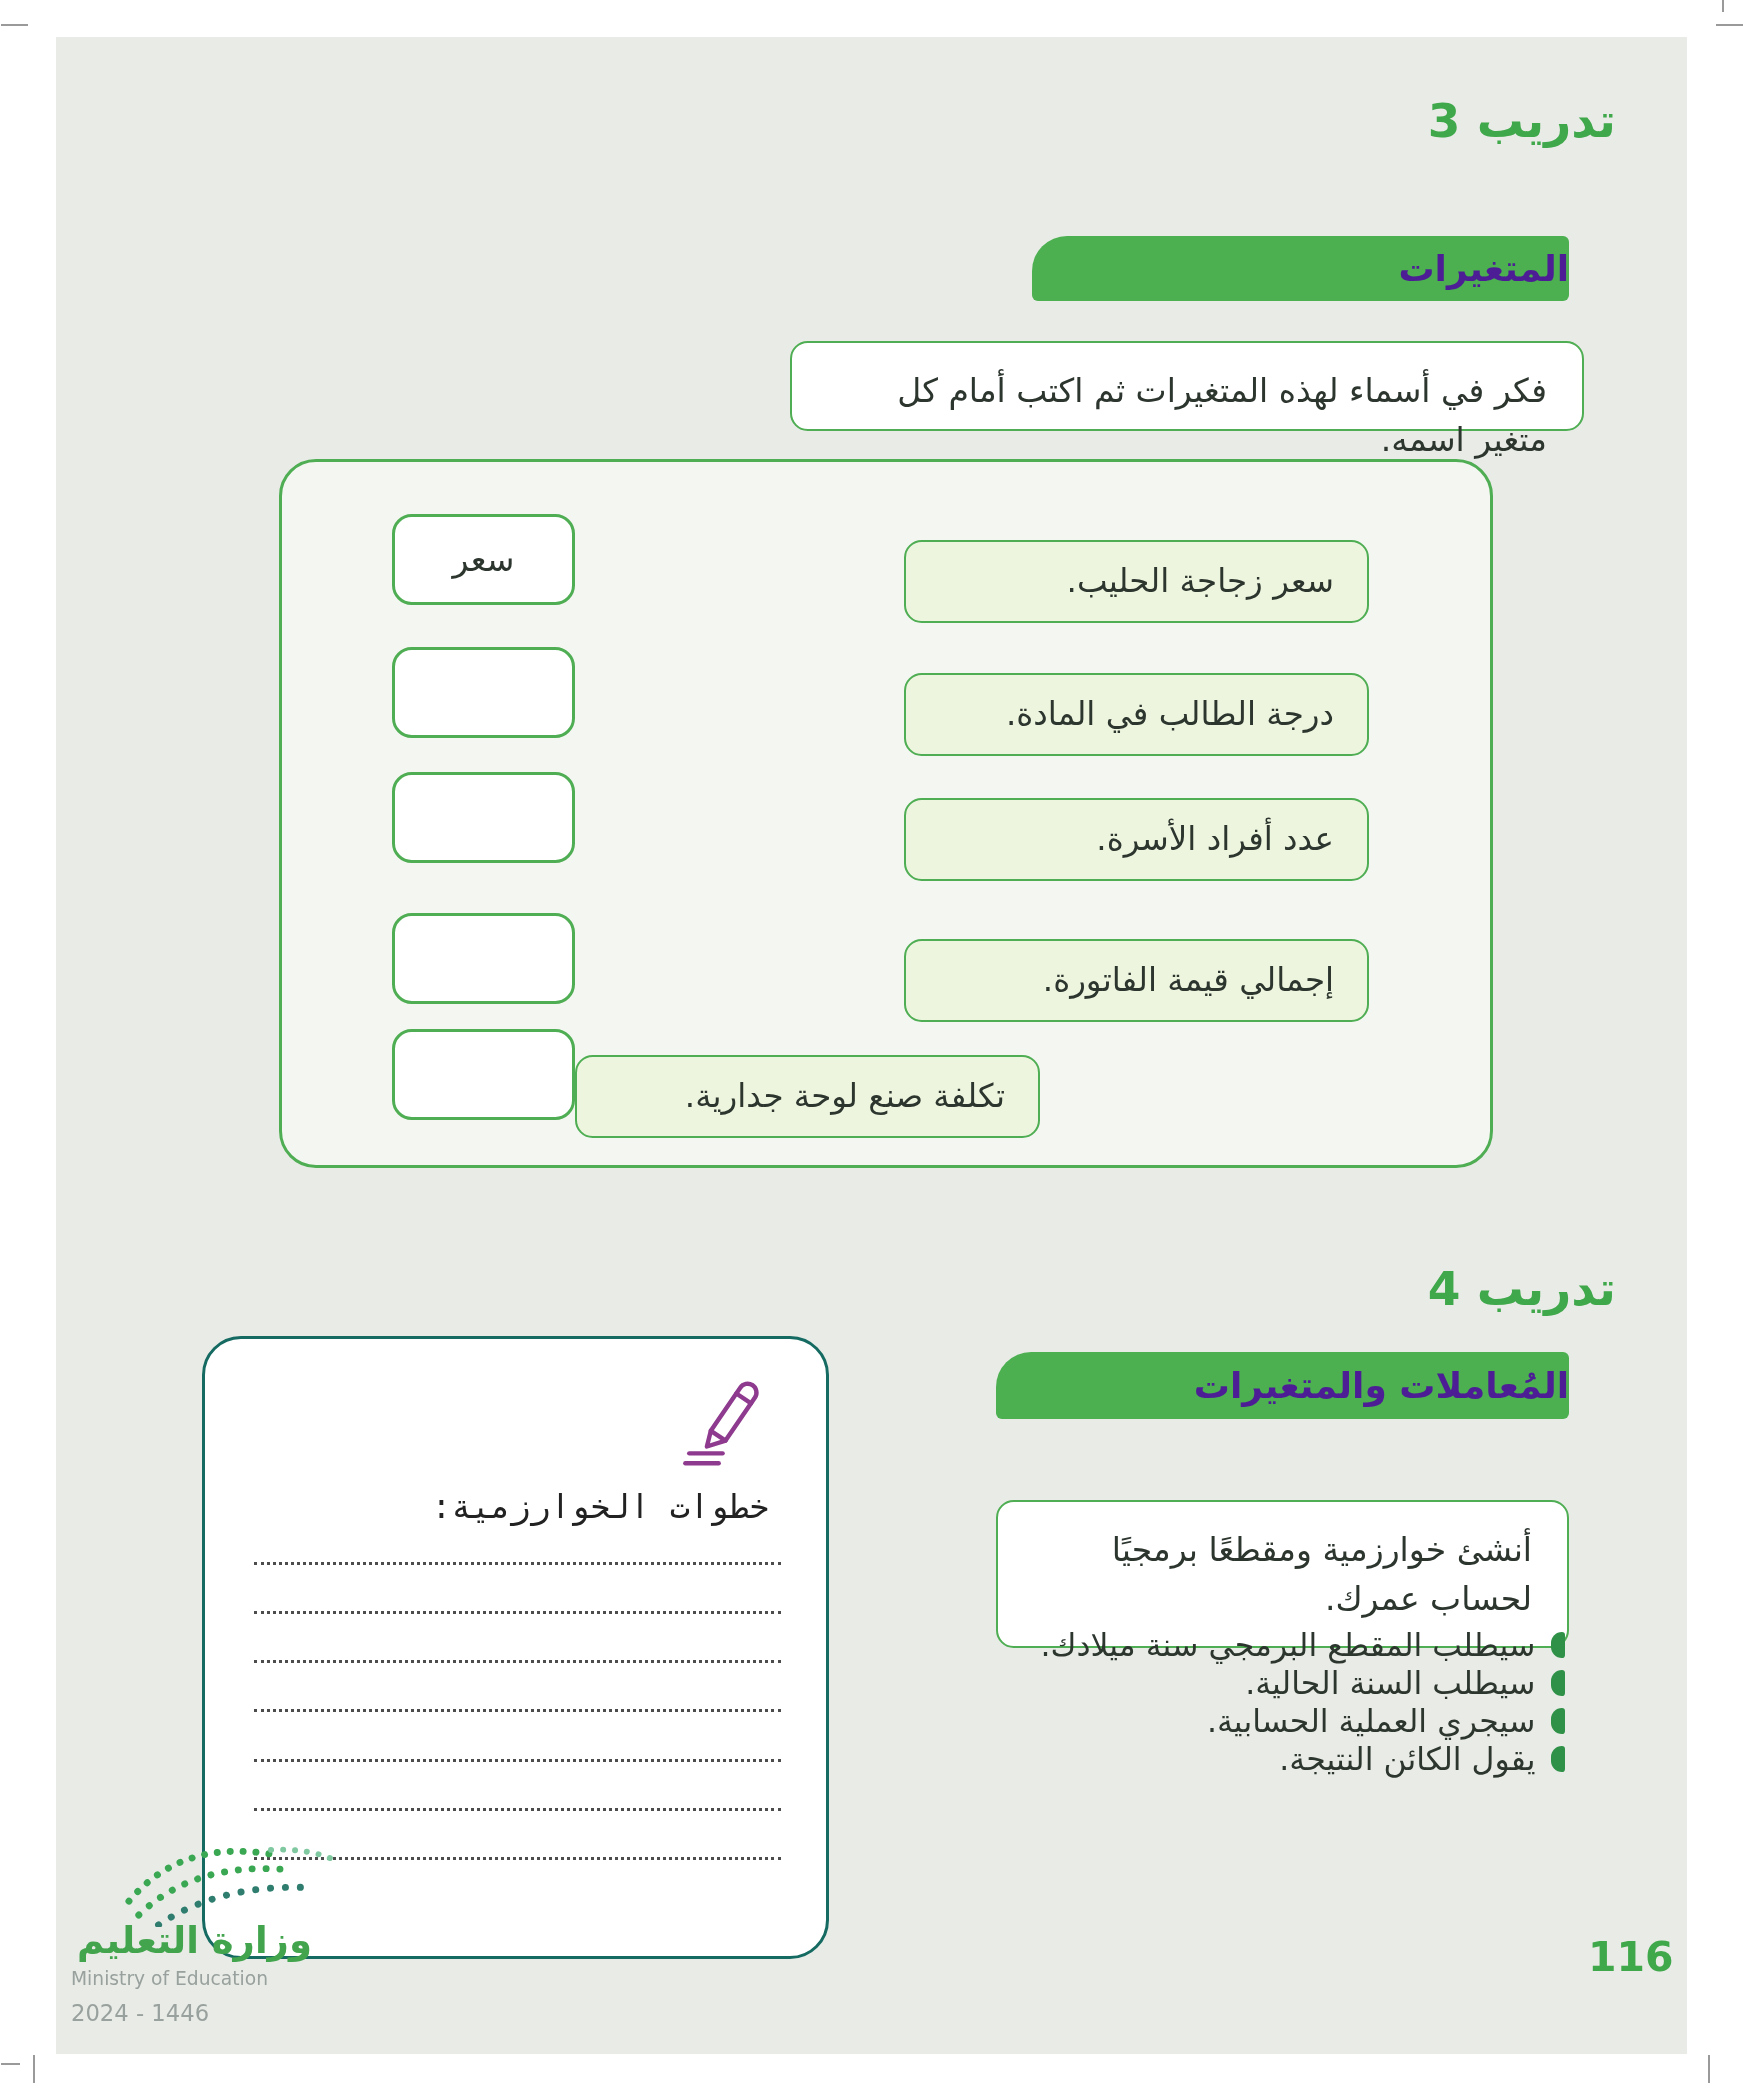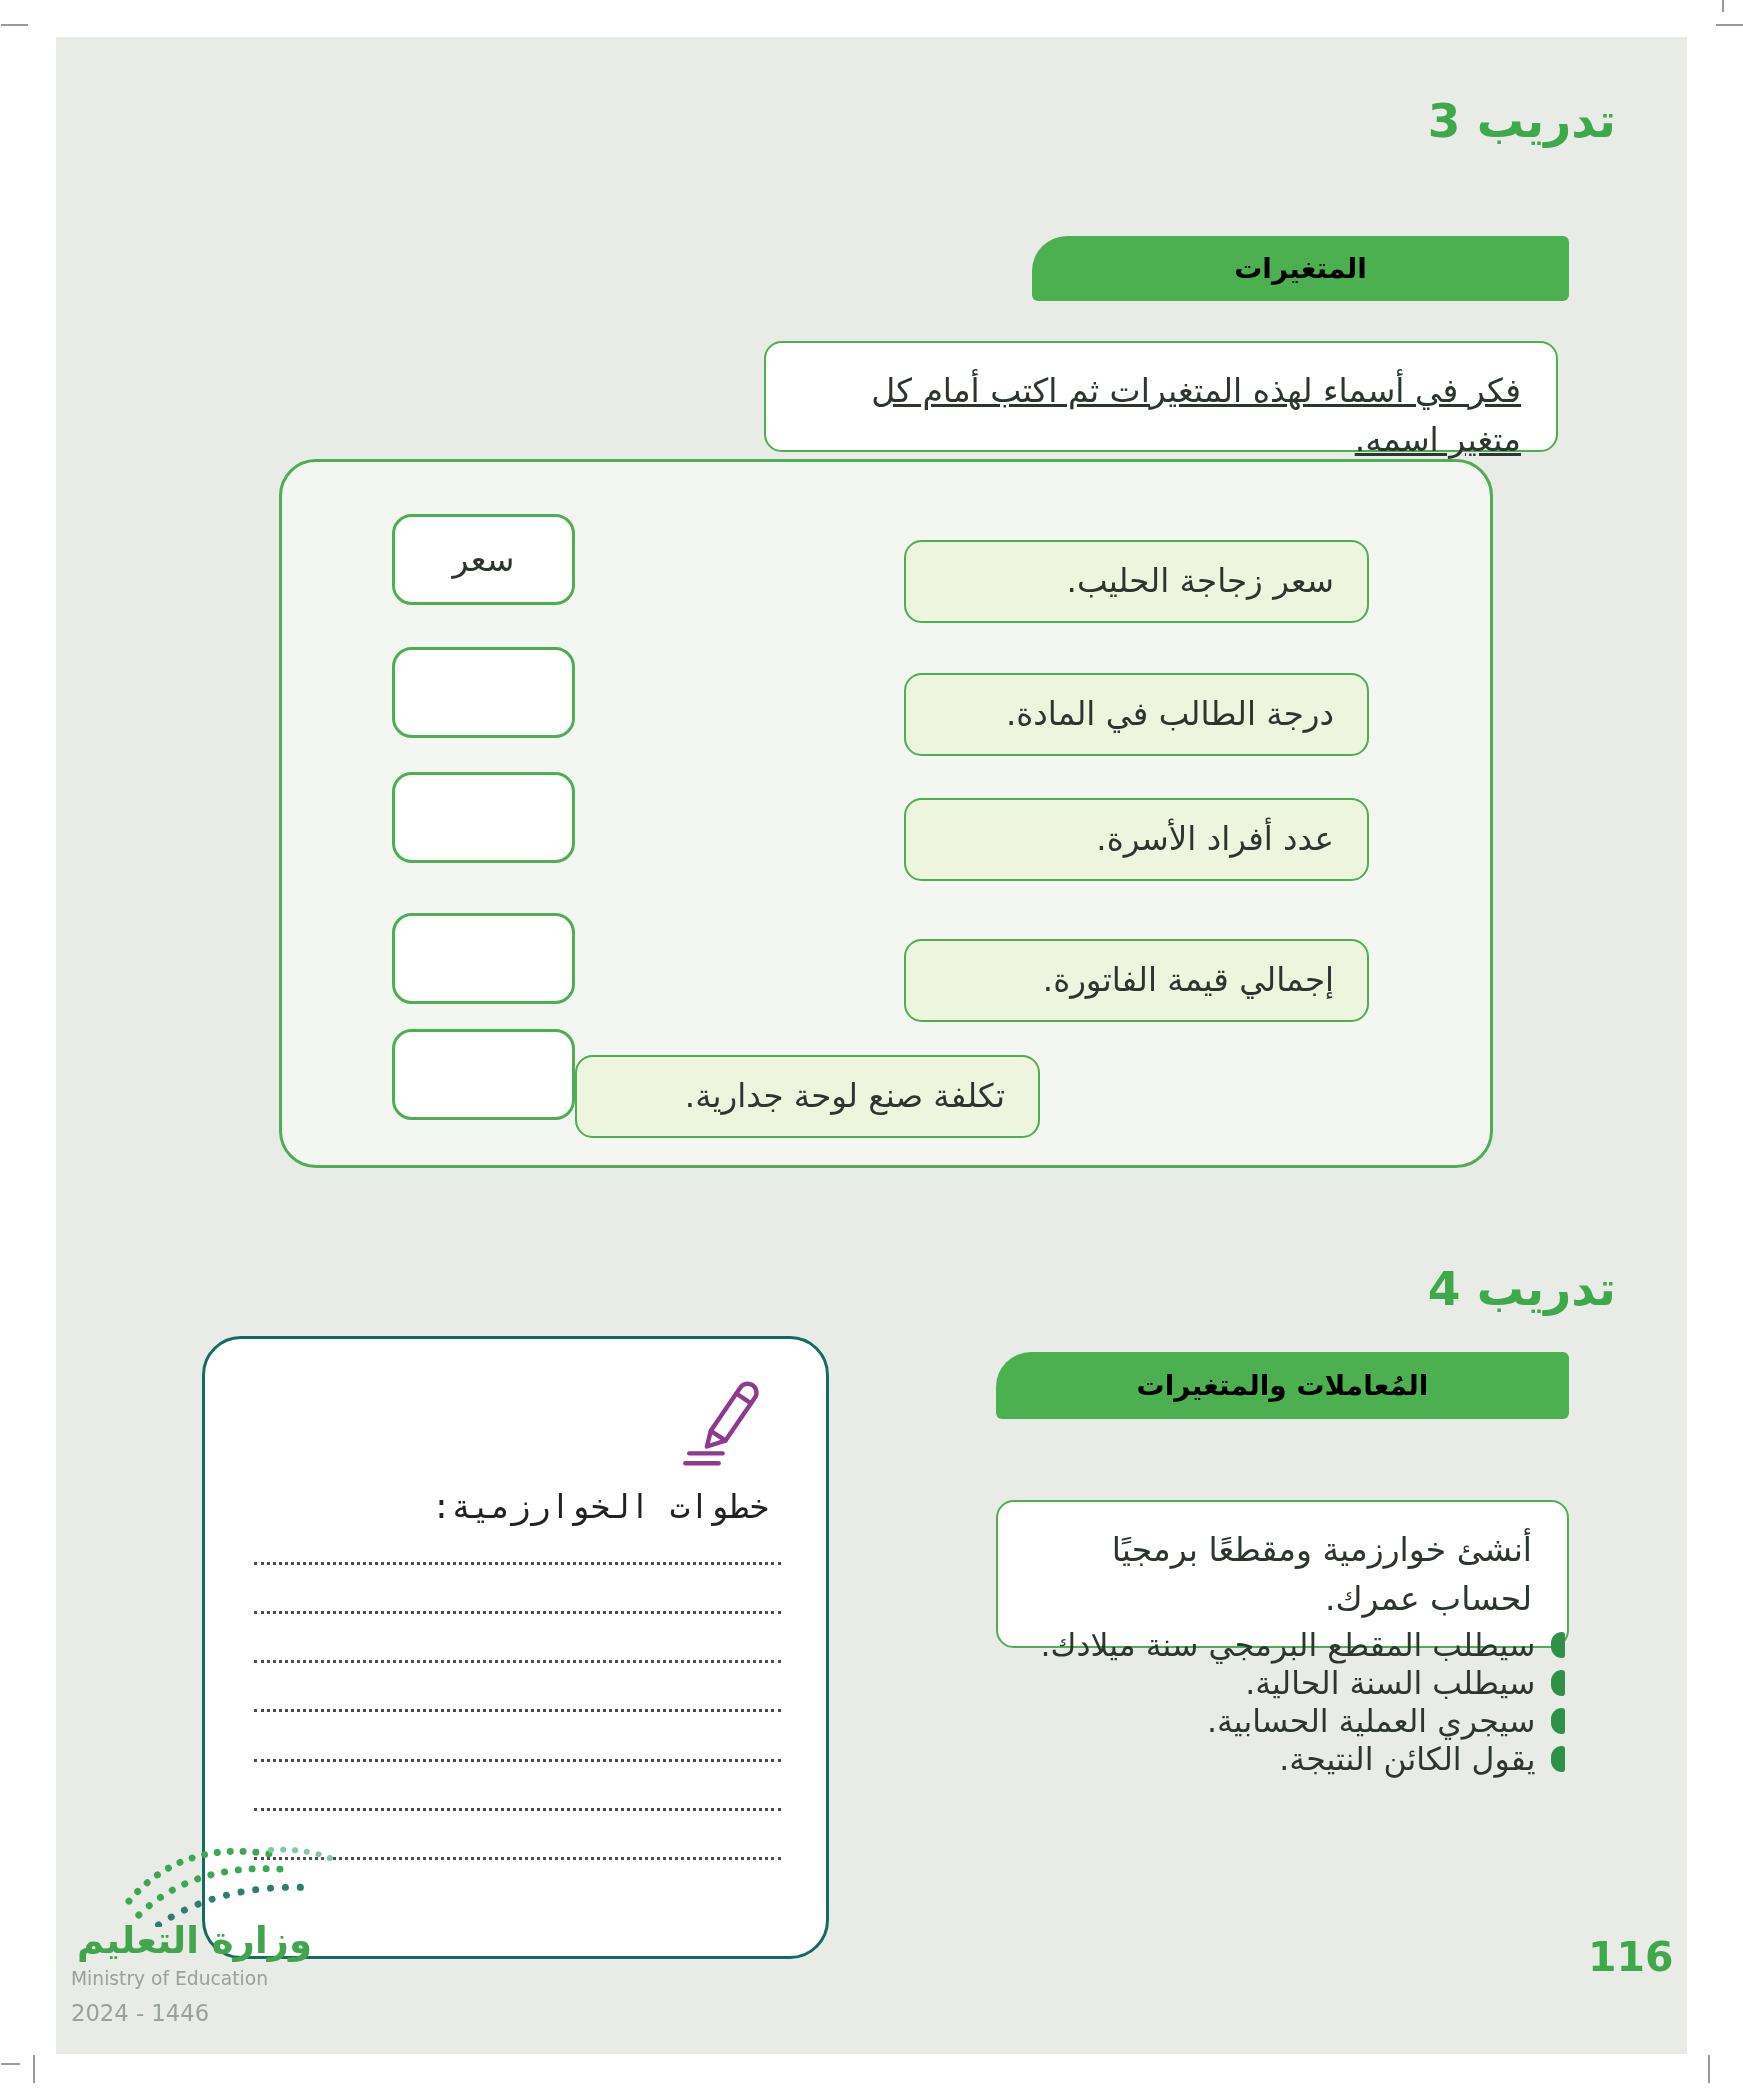--- a/index.html
+++ b/index.html
@@ -20,22 +20,22 @@
     font-family:"DejaVu Sans", sans-serif;
     overflow:hidden;
     direction:rtl;
   }
   .abs{position:absolute;}
   .page-bg{left:56px;top:37px;width:1631px;height:2017px;background:var(--pageBg);}
   .crop{position:absolute;background:#9a9a9a;}
 
   .heading{font-weight:700;font-size:47px;color:var(--accentDark);}
   .banner{
-    background:var(--accent);color:#000000;font-size:28px;font-weight:700;
-    display:flex;align-items:center;justify-content:center;
+    background:var(--accent);color:#4c1d95;font-size:36px;font-weight:700;
+    display:flex;align-items:center;justify-content:flex-start;
     border-radius:35px 5.9px 5.9px 5.9px;
   }
   .note{
     background:#ffffff;border:2.5px solid var(--borderGreen);border-radius:17.7px;
     color:var(--ink);font-size:33px;line-height:1.5;padding:22.7px 35px;
   }
 
   .varbox{background:#f4f6f1;border:3px solid var(--borderGreen);border-radius:37px;}
   .var-row{position:absolute;left:110px;right:121px;height:91px;display:flex;align-items:center;justify-content:space-between;}
   .pill{
@@ -74,21 +74,21 @@
 <div class="crop" style="left:33px;top:2055px;width:2px;height:27.6px;"></div>
 <div class="crop" style="left:0;top:2063px;width:19.7px;height:2px;"></div>
 <div class="crop" style="left:1708px;top:2055px;width:2px;height:27.6px;"></div>
 
 <h2 class="abs heading" style="top:93px;right:128px;">تدريب 3</h2>
 
 <div class="abs banner" style="top:236px;right:175px;width:537px;height:65px;">
   <span>المتغيرات</span>
 </div>
 
-<div class="abs note" style="top:341px;right:186px;width:794px;height:111px;text-decoration:underline;">فكر في أسماء لهذه المتغيرات ثم اكتب أمام كل متغير اسمه.</div>
+<div class="abs note" style="top:341px;right:160px;width:794px;height:90px;">فكر في أسماء لهذه المتغيرات ثم اكتب أمام كل متغير اسمه.</div>
 
 <div class="abs varbox" style="left:279px;top:459px;width:1214px;height:709px;">
 
   <div class="var-row" style="top:52px;">
     <div class="pill">
       <span>سعر زجاجة الحليب.</span>
     </div>
     <div class="answer">
       <span>سعر</span>
     </div>

